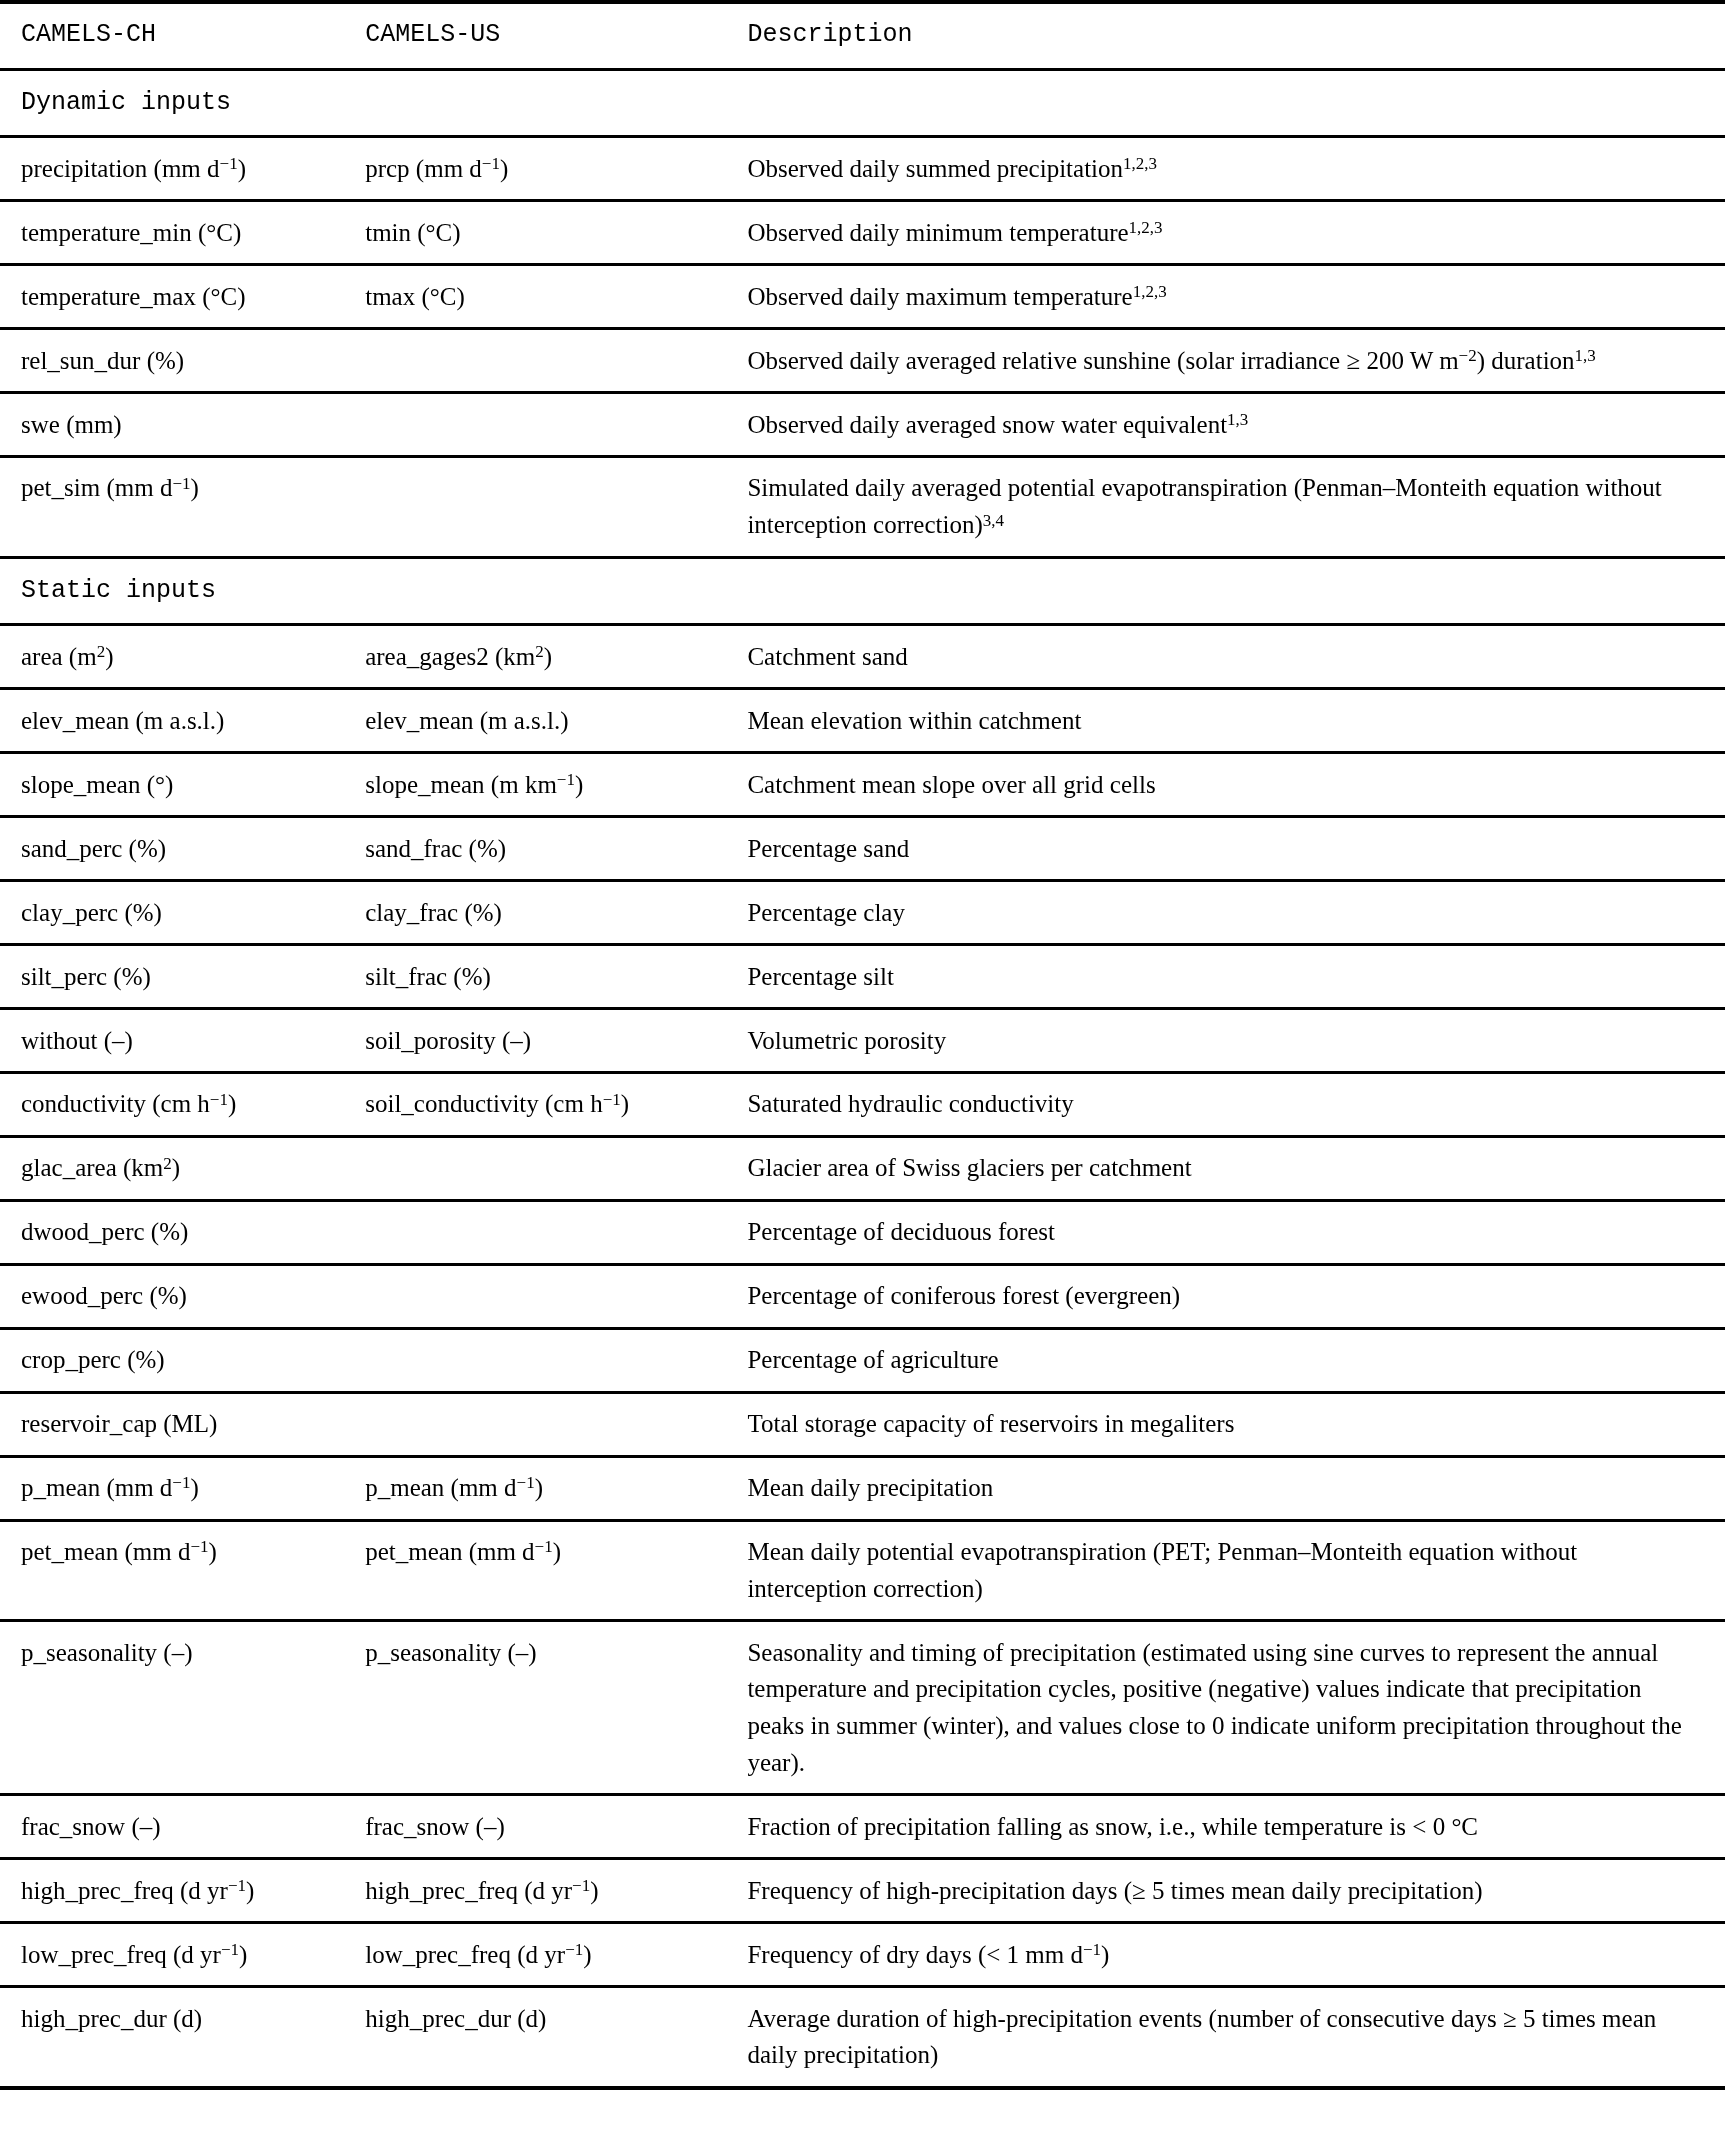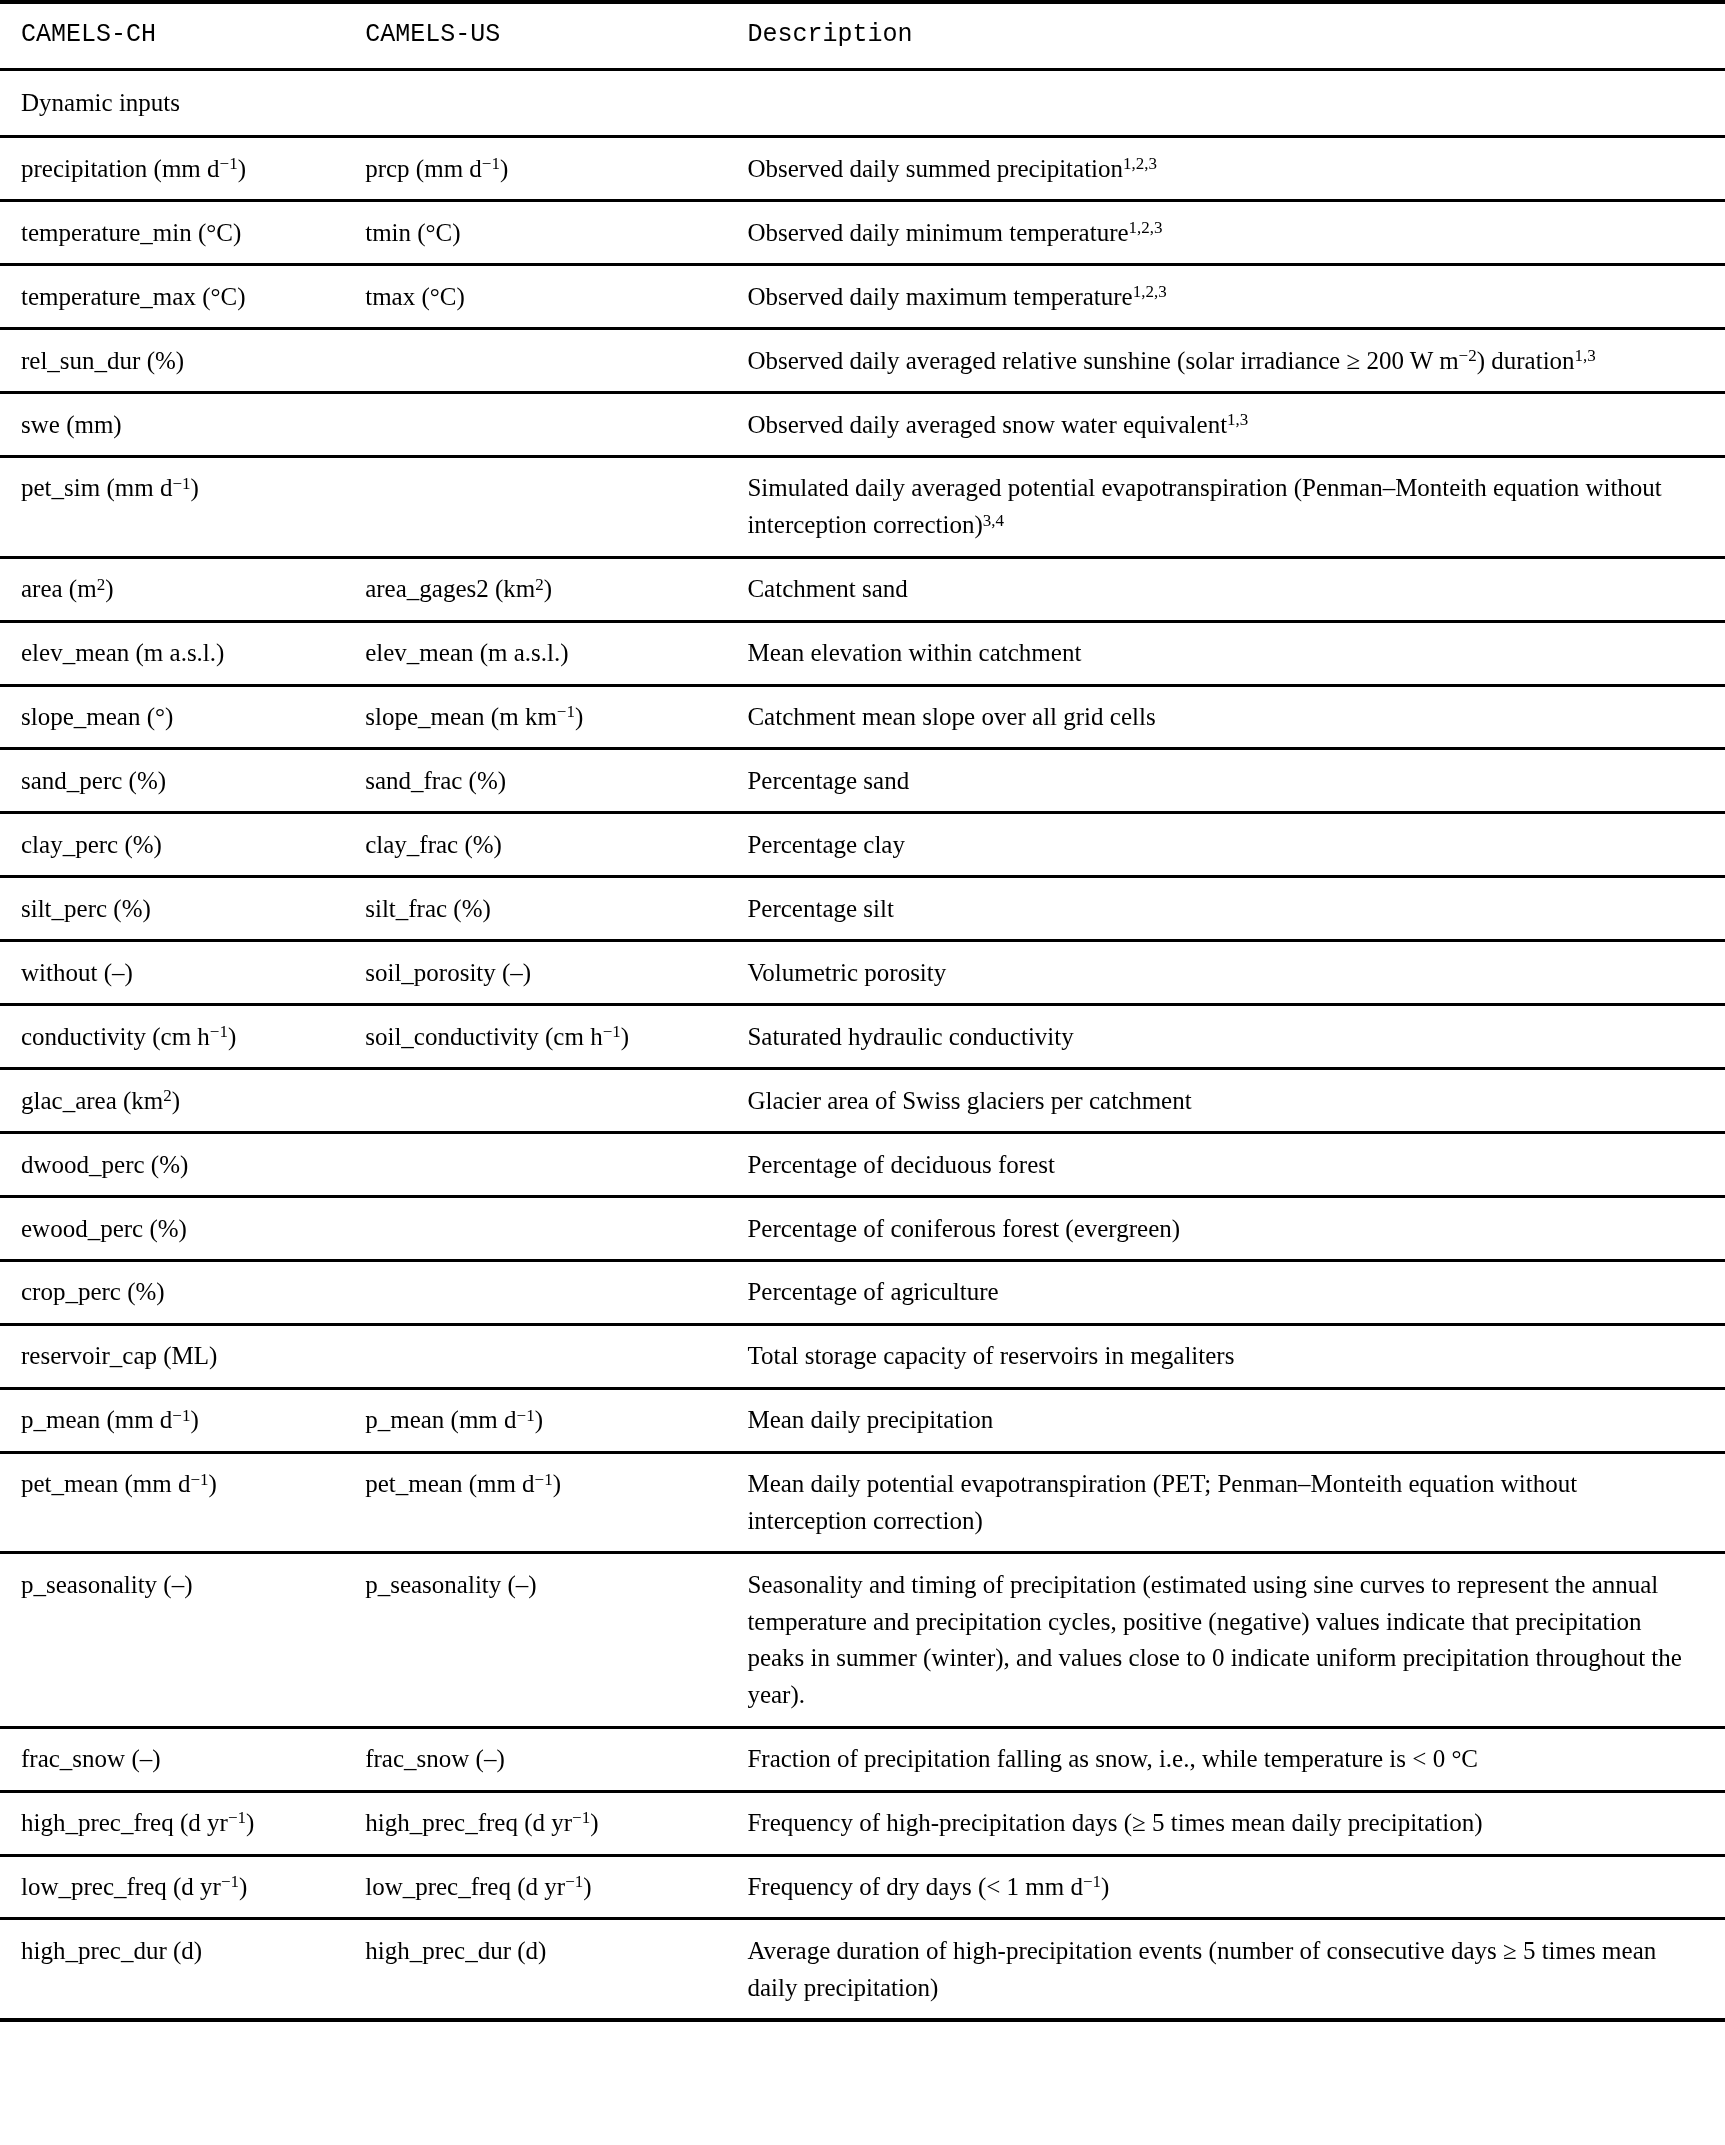--- a/index.html
+++ b/index.html
@@ -45,20 +45,21 @@
     padding-right: 27px;
   }
   table.vars thead th {
     padding-top: 13.4px;
     padding-bottom: 13.4px;
     font-family: Liberation Mono, monospace;
   }
   tr.section-row td {
     padding-top: 14px;
     padding-bottom: 14px;
+    font-family: Liberation Mono, monospace;
   }
   sup {
     font-size: 68%;
     line-height: 0;
     position: relative;
     vertical-align: baseline;
     top: -0.45em;
   }
 </style>
 </head>
@@ -105,20 +106,23 @@
         <tr>
           <td>swe (mm)</td>
           <td></td>
           <td>Observed daily averaged snow water equivalent<sup>1,3</sup></td>
         </tr>
         <tr>
           <td>pet_sim (mm d<sup>−1</sup>)</td>
           <td></td>
           <td>Simulated daily averaged potential evapotranspiration (Penman–Monteith equation without interception correction)<sup>3,4</sup></td>
         </tr>
+        <tr class="section-row">
+          <td colspan="3">Static inputs</td>
+        </tr>
         <tr>
           <td>area (m<sup>2</sup>)</td>
           <td>area_gages2 (km<sup>2</sup>)</td>
           <td>Catchment sand</td>
         </tr>
         <tr>
           <td>elev_mean (m a.s.l.)</td>
           <td>elev_mean (m a.s.l.)</td>
           <td>Mean elevation within catchment</td>
         </tr>

